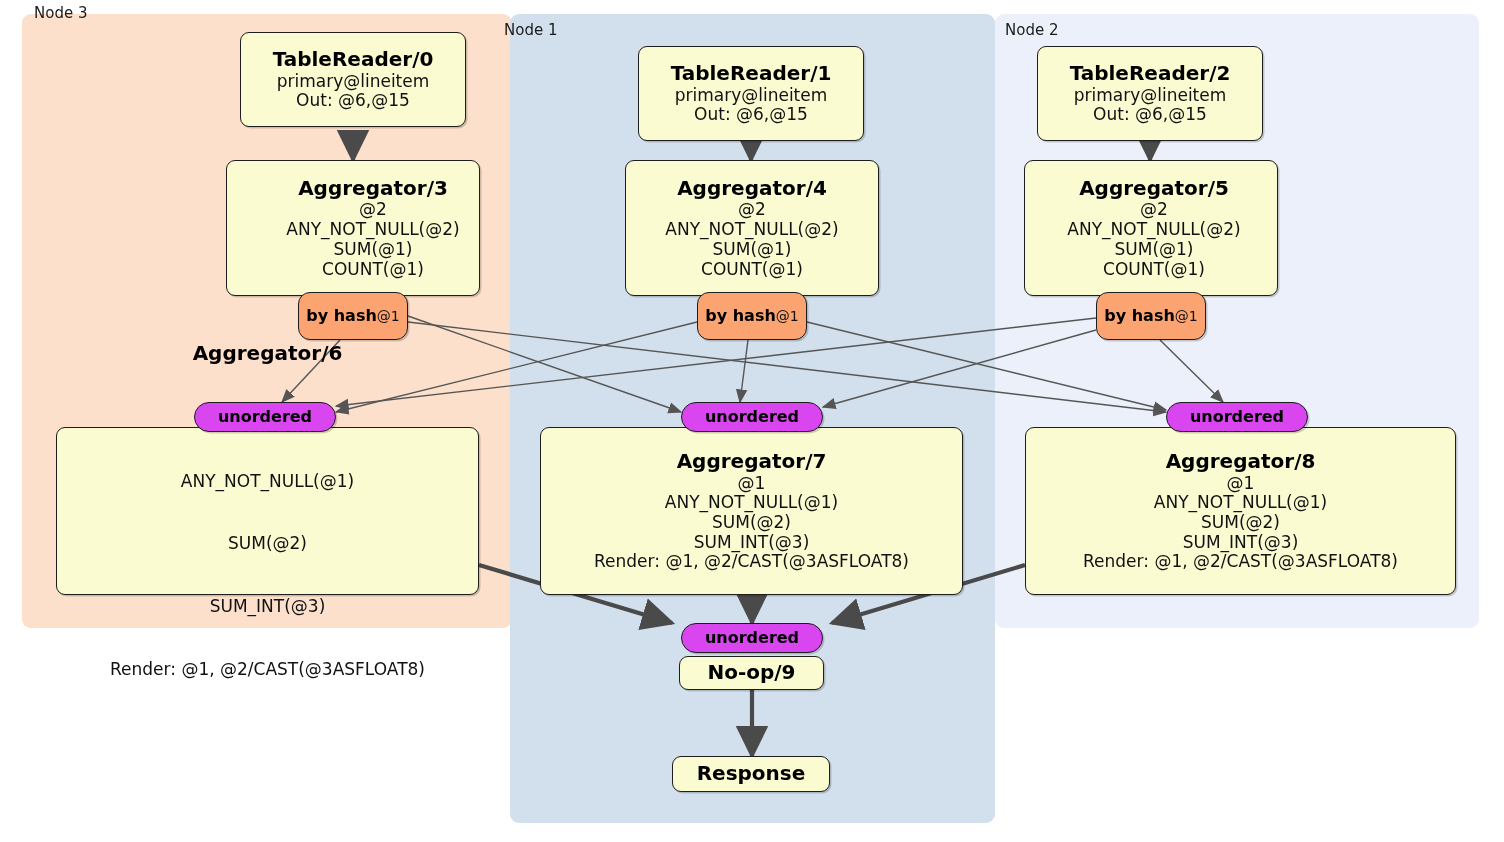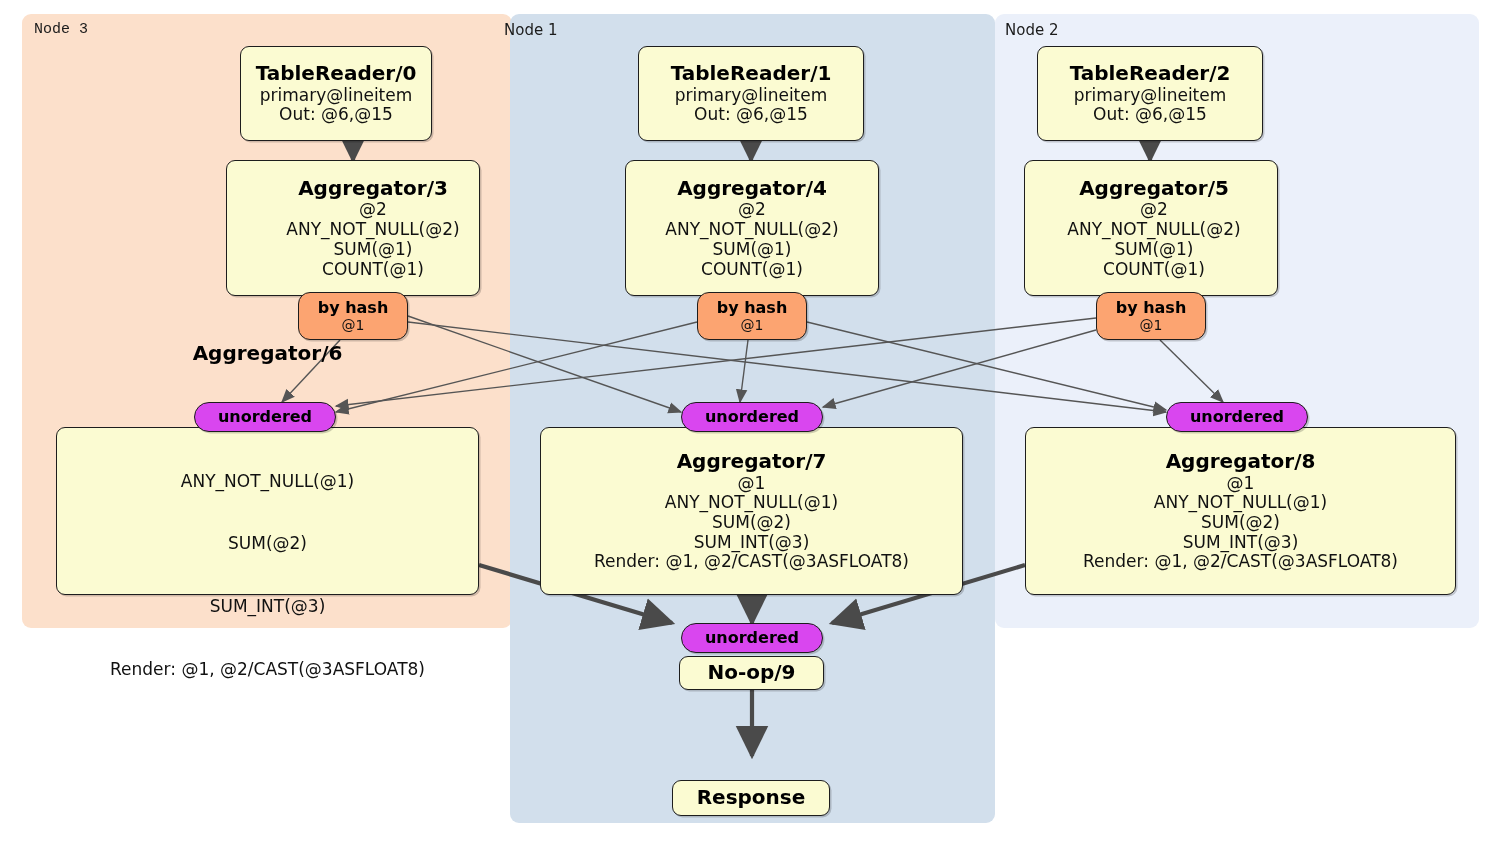--- a/index.html
+++ b/index.html
@@ -17,40 +17,40 @@
 
   .gbox{position:absolute;background:#fbfbd2;border:1.6px solid #1d1d1d;
         border-radius:9px;box-sizing:border-box;
         display:flex;flex-direction:column;align-items:center;
         justify-content:center;text-align:center;
         box-shadow:1.5px 1.5px 0 rgba(0,0,0,.18);}
   .gbox .ttl{font-weight:bold;font-size:20px;color:#000;line-height:1.18;}
   .gbox .ln{font-size:17px;color:#111;line-height:1.16;}
 
   .pill{position:absolute;box-sizing:border-box;border:1.6px solid #1d1d1d;
-        display:flex;flex-direction:column;align-items:center;
+        display:flex;flex-direction:row;align-items:center;
         justify-content:center;text-align:right;
         box-shadow:1.5px 1.5px 0 rgba(0,0,0,.18);}
   .pill.hash{background:#fca471;border-radius:12px;}
   .pill.unord{background:#d946ef;border-radius:999px;}
   .pill .ttl{font-weight:bold;font-size:16px;color:#000;line-height:1.15;}
   .pill .ln{font-size:14px;color:#111;line-height:1.15;}
 
   .z-low{z-index:2;}
   .z-mid{z-index:4;}
   .z-top{z-index:6;}
 </style>
 </head>
 <body>
 
 <div id="stage">
 
   <div id="panels-layer">
       <div class="node-panel" style="left: 22px; top: 14px; width: 490px; height: 614px; background: rgb(252, 224, 203);"></div>
-      <div class="panel-label" style="left: 34px; top: 21px; font-family: Liberation Mono, monospace;">Node 3</div>
+      <div class="panel-label" style="left: 34px; top: 4px;">Node 3</div>
       <div class="node-panel" style="left: 510px; top: 14px; width: 485px; height: 809px; background: rgb(210, 223, 236);"></div>
       <div class="panel-label" style="left: 504px; top: 21px; text-align: center;">Node 1</div>
       <div class="node-panel" style="left: 995px; top: 14px; width: 484px; height: 614px; background: rgb(235, 240, 250);"></div>
       <div class="panel-label" style="left: 1005px; top: 21px;">Node 2</div>
     </div>
 
   <svg class="edges" id="edges-layer" viewBox="0 0 1504 842" xmlns="http://www.w3.org/2000/svg">
     <defs>
       <marker id="ahThick" markerWidth="9" markerHeight="9" refX="7.2" refY="4.5" orient="auto" markerUnits="strokeWidth">
         <path d="M0,0.6 L8,4.5 L0,8.4 z" fill="#4a4a4a"></path>
@@ -75,21 +75,21 @@
         <line x1="751" y1="141" x2="751" y2="160" stroke="#4a4a4a" stroke-width="4.2" marker-end="url(#ahThick)"></line>
         <line x1="1150" y1="141" x2="1150" y2="160" stroke="#4a4a4a" stroke-width="4.2" marker-end="url(#ahThick)"></line>
         <line x1="479" y1="565" x2="672" y2="623" stroke="#4a4a4a" stroke-width="4.2" marker-end="url(#ahThick)"></line>
         <line x1="752" y1="595" x2="752" y2="623" stroke="#4a4a4a" stroke-width="4.2" marker-end="url(#ahThick)"></line>
         <line x1="1025" y1="565" x2="832" y2="623" stroke="#4a4a4a" stroke-width="4.2" marker-end="url(#ahThick)"></line>
         <line x1="752" y1="690" x2="752" y2="756" stroke="#4a4a4a" stroke-width="4.2" marker-end="url(#ahThick)"></line>
       </g>
   </svg>
 
   <div id="nodes-layer">
-      <div class="gbox z-low" style="left: 240px; top: 46px; width: 192px; height: 95px;">
+      <div class="gbox z-low" style="left: 240px; top: 32px; width: 226px; height: 95px;">
         <div class="ttl">TableReader/0</div>
         <div class="ln">primary@lineitem</div>
         <div class="ln">Out: @6,@15</div>
       </div>
       <div class="gbox z-low" style="left: 638px; top: 46px; width: 226px; height: 95px;">
         <div class="ttl">TableReader/1</div>
         <div class="ln">primary@lineitem</div>
         <div class="ln">Out: @6,@15</div>
       </div>
       <div class="gbox z-low" style="left: 1037px; top: 46px; width: 226px; height: 95px;">
@@ -138,21 +138,21 @@
         <div class="ttl">Aggregator/8</div>
         <div class="ln">@1</div>
         <div class="ln">ANY_NOT_NULL(@1)</div>
         <div class="ln">SUM(@2)</div>
         <div class="ln">SUM_INT(@3)</div>
         <div class="ln">Render: @1, @2/CAST(@3ASFLOAT8)</div>
       </div>
       <div class="gbox z-low" style="left: 679px; top: 656px; width: 145px; height: 34px;">
         <div class="ttl">No-op/9</div>
       </div>
-      <div class="gbox z-low" style="left: 672px; top: 780px; width: 158px; height: 36px;">
+      <div class="gbox z-low" style="left: 672px; top: 756px; width: 158px; height: 36px;">
         <div class="ttl">Response</div>
       </div>
       <div class="pill hash z-mid" style="left: 298px; top: 292px; width: 110px; height: 48px;">
         <div class="ttl">by hash</div>
         <div class="ln">@1</div>
       </div>
       <div class="pill hash z-mid" style="left: 697px; top: 292px; width: 110px; height: 48px;">
         <div class="ttl">by hash</div>
         <div class="ln">@1</div>
       </div>

